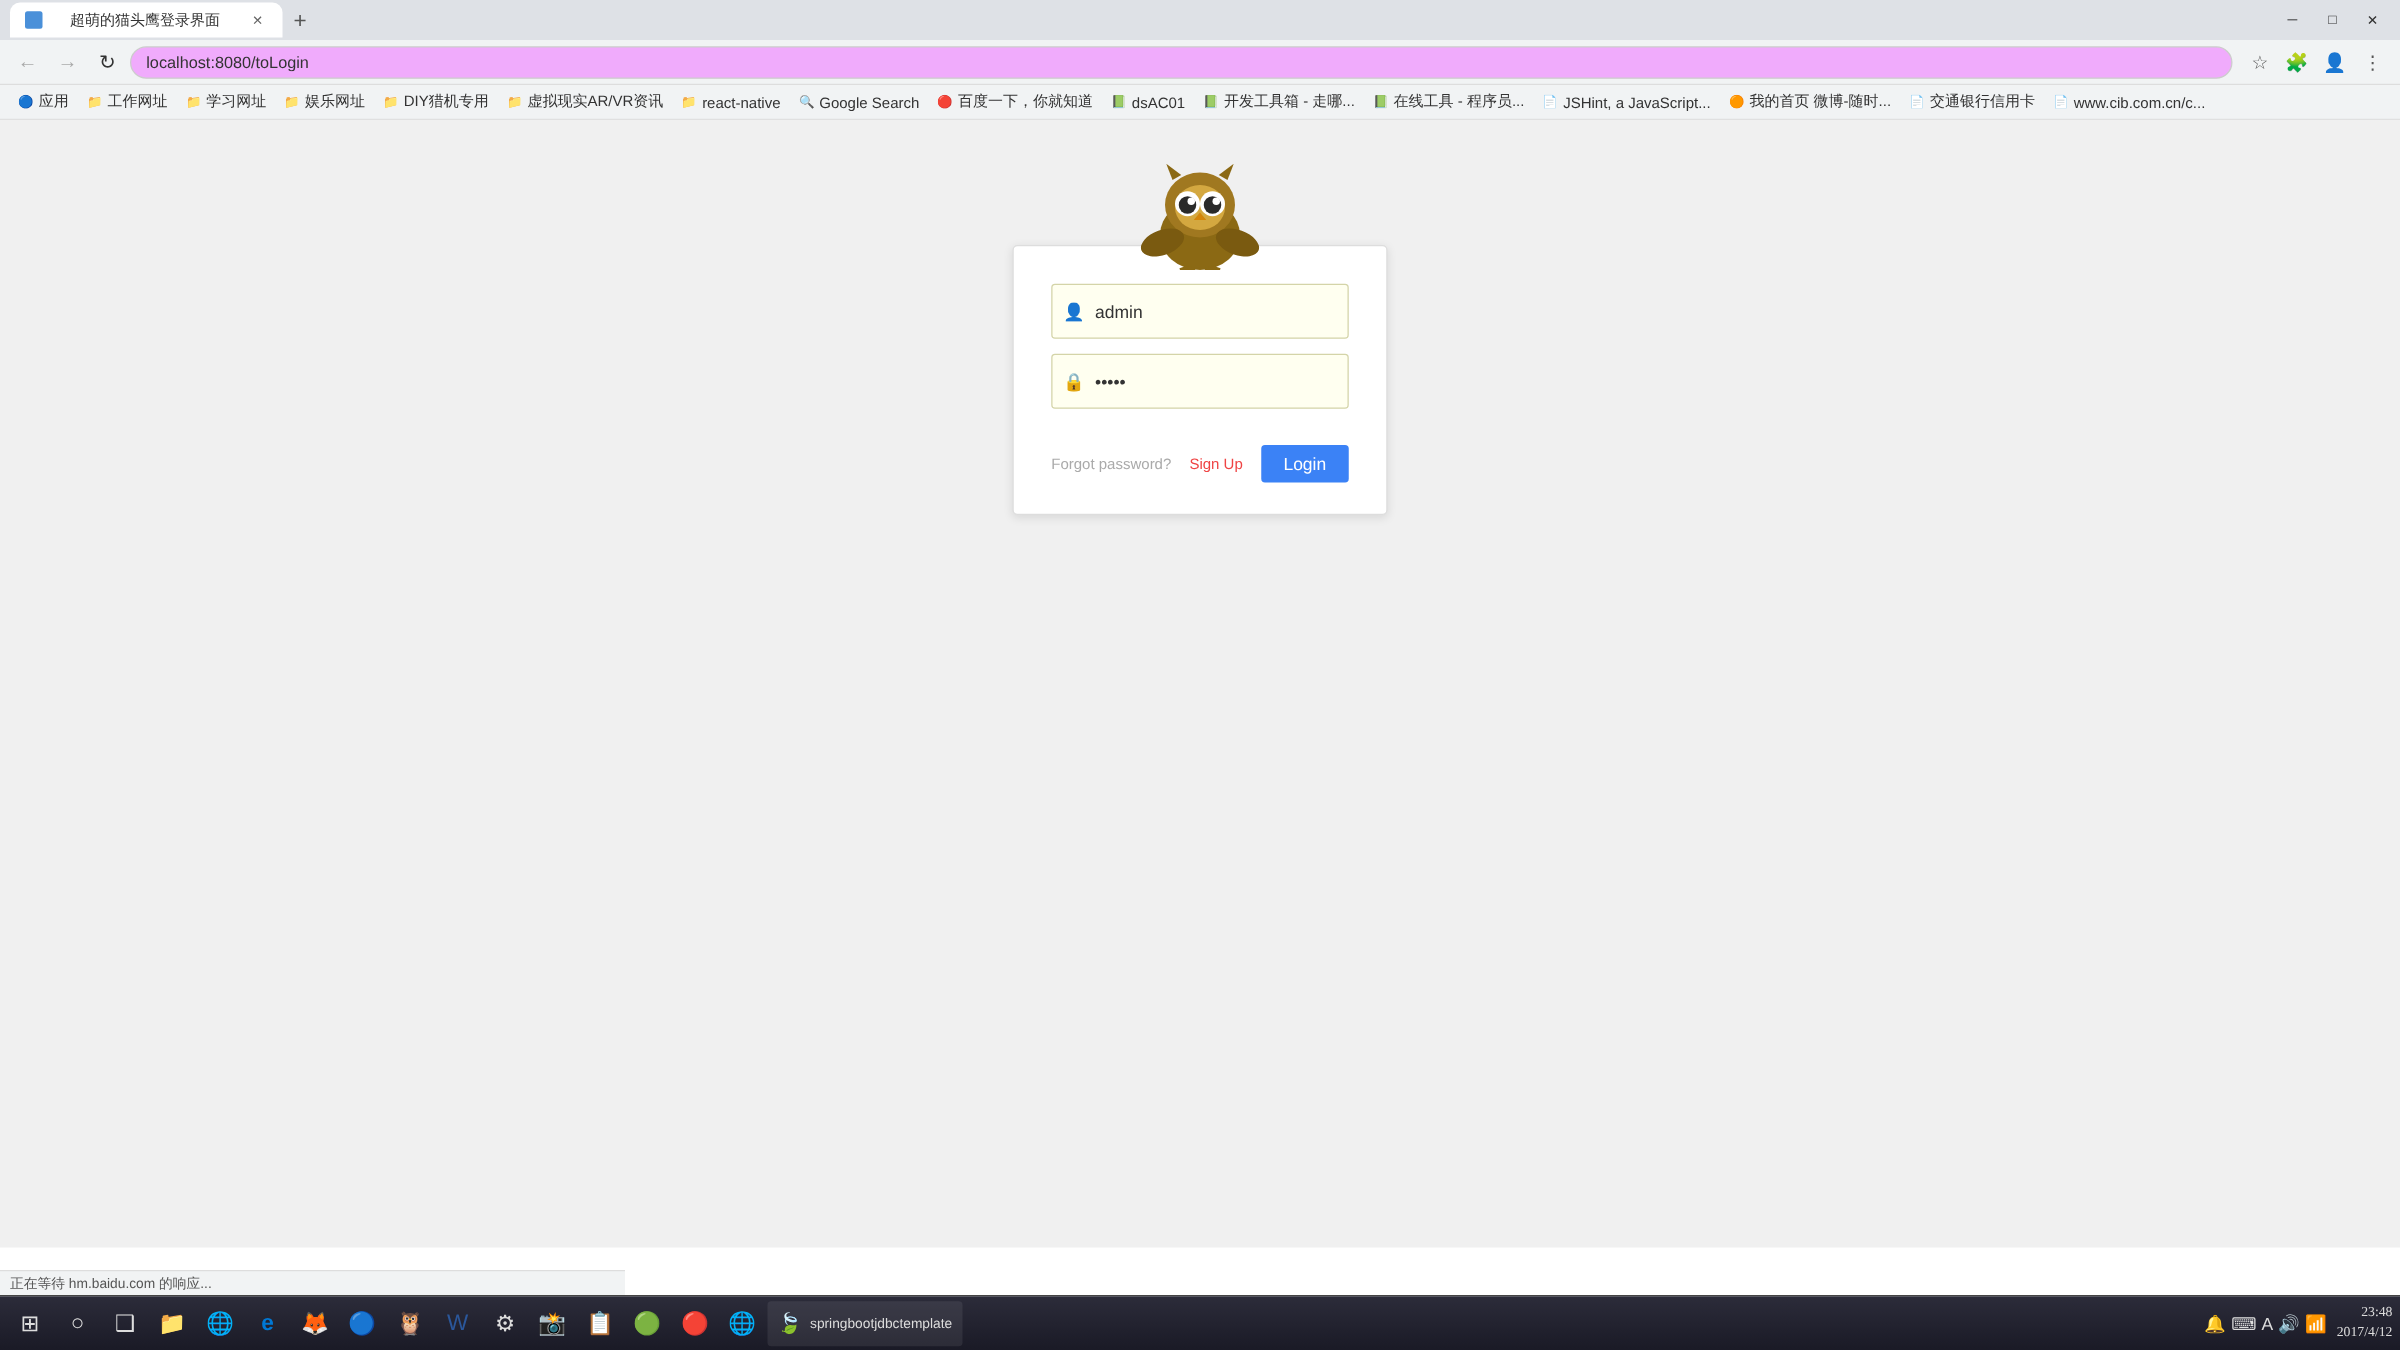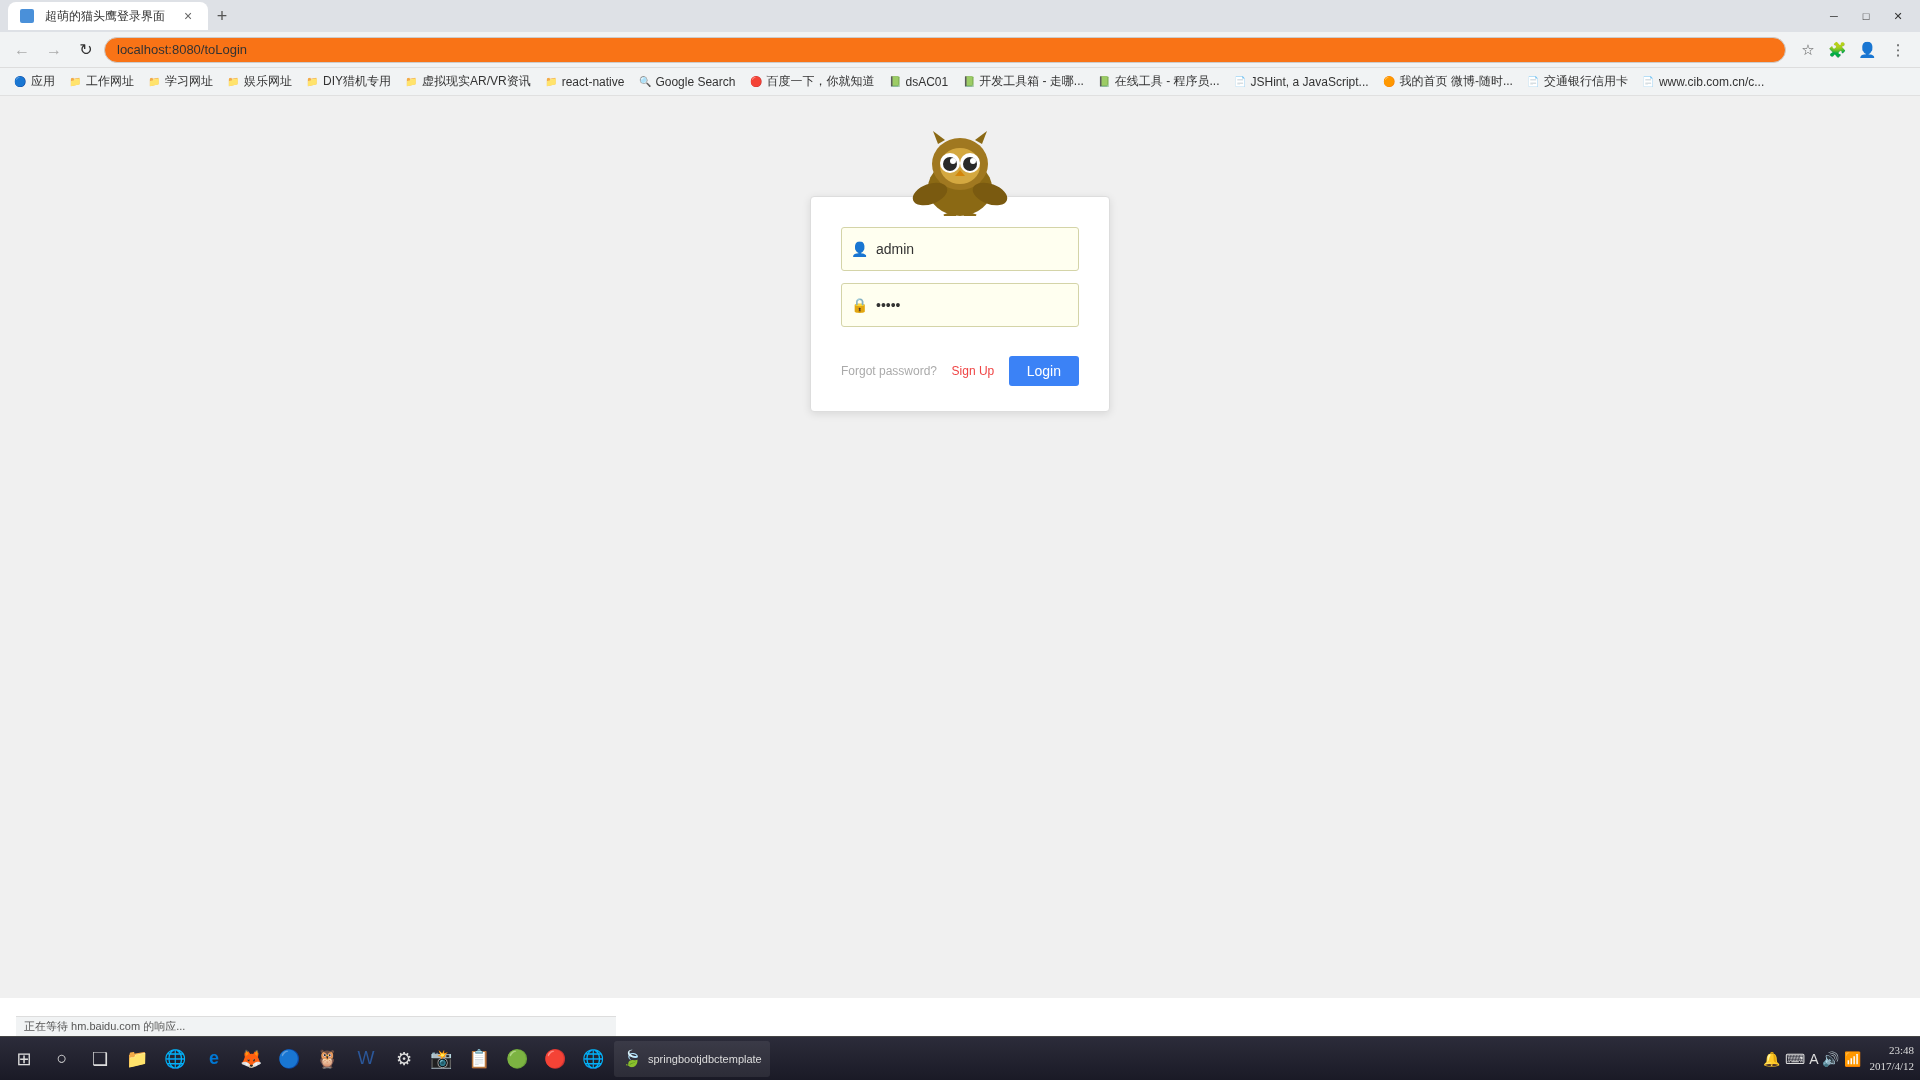--- a/index.html
+++ b/index.html
@@ -15,21 +15,21 @@
     }
     .tab {
       display: flex;
       align-items: center;
       background: #fff;
       border-radius: 8px 8px 0 0;
       padding: 0 12px;
       height: 28px;
       font-size: 12px;
       color: #333;
-      gap: 11px;
+      gap: 22px;
       min-width: 200px;
     }
     .tab-favicon {
       width: 14px; height: 14px;
       background: #4a90d9;
       border-radius: 2px;
       display: inline-block;
     }
     .tab-title { flex: 1; white-space: nowrap; overflow: hidden; text-overflow: ellipsis; }
     .tab-close {
@@ -77,21 +77,21 @@
       color: #333;
     }
     .nav-btn.disabled { color: #aaa; cursor: default; }
     .address-bar {
       flex: 1;
       height: 26px;
       border: 1px solid #ccc;
       border-radius: 13px;
       padding: 0 12px;
       font-size: 13px;
-      background: #f97316;
+      background: #f0abfc;
       outline: none;
       color: #333;
     }
     .nav-icons {
       display: flex;
       align-items: center;
       gap: 2px;
       margin-left: 4px;
     }
     .nav-icon-btn {
@@ -211,30 +211,29 @@
       padding: 7px 18px;
       font-size: 14px;
       cursor: pointer;
     }
 
     
     .status-bar {
       position: fixed;
       bottom: 44px;
       left: 0;
-      width: 600px;
+      width: 500px;
       height: 20px;
       background: #f1f3f4;
       border-top: 1px solid #ddd;
       padding: 0 8px;
       font-size: 11px;
       color: #555;
       display: flex;
       align-items: center;
-      margin-left: 16px;
     }
 
     
     .taskbar {
       position: fixed;
       bottom: 0;
       left: 0;
       width: 1920px;
       height: 44px;
       background: linear-gradient(180deg, #2c2c3a 0%, #1a1a26 100%);

